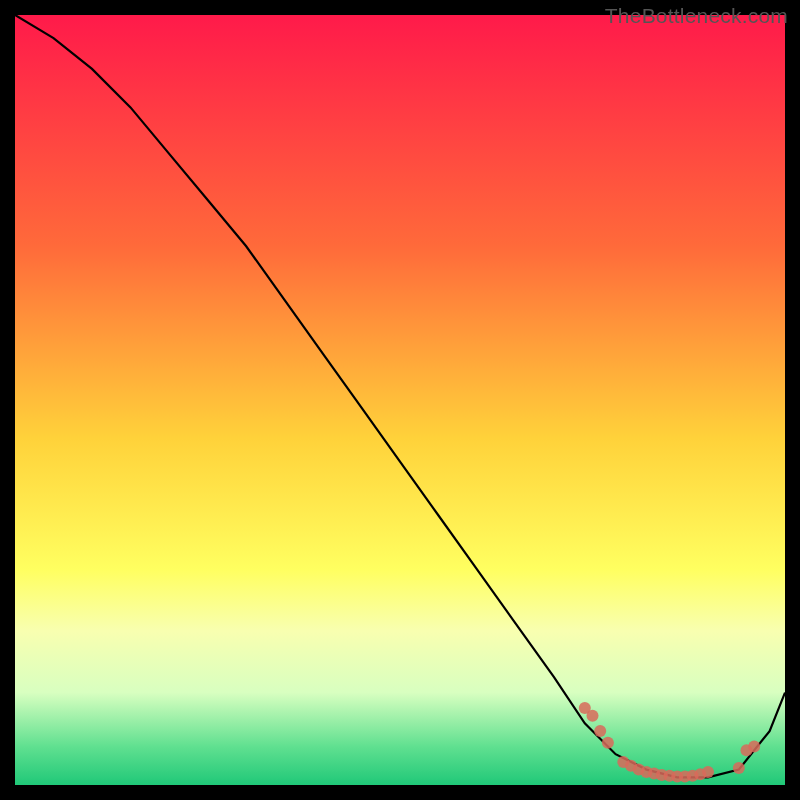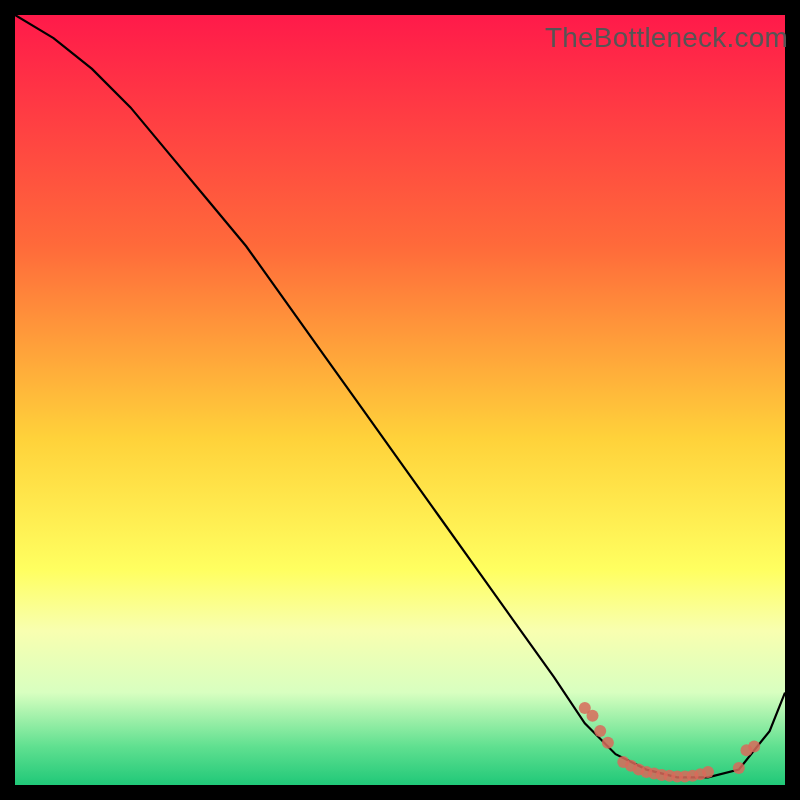--- a/index.html
+++ b/index.html
@@ -6,24 +6,24 @@
   body {
     width: 800px;
     height: 800px;
     background: #000;
     position: relative;
     font-family: Arial, sans-serif;
     overflow: hidden;
   }
   .watermark {
     position: absolute;
-    top: 22px;
+    top: 4px;
     right: 12px;
     color: #555;
-    font-size: 28px;
+    font-size: 21px;
     font-weight: 500;
     z-index: 10;
     letter-spacing: 0.2px;
   }
   .plot-area {
     position: absolute;
     left: 15px;
     top: 15px;
     width: 770px;
     height: 770px;

